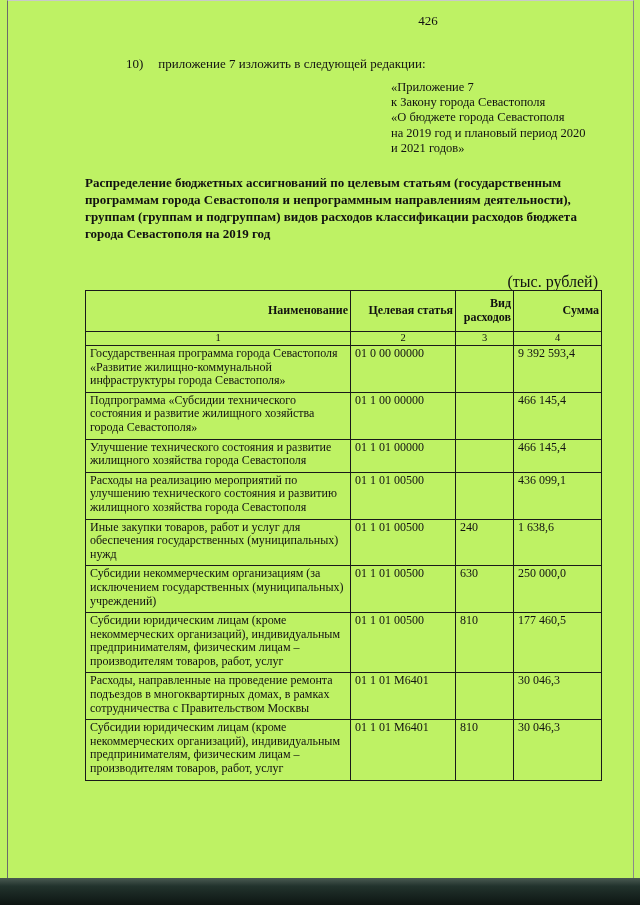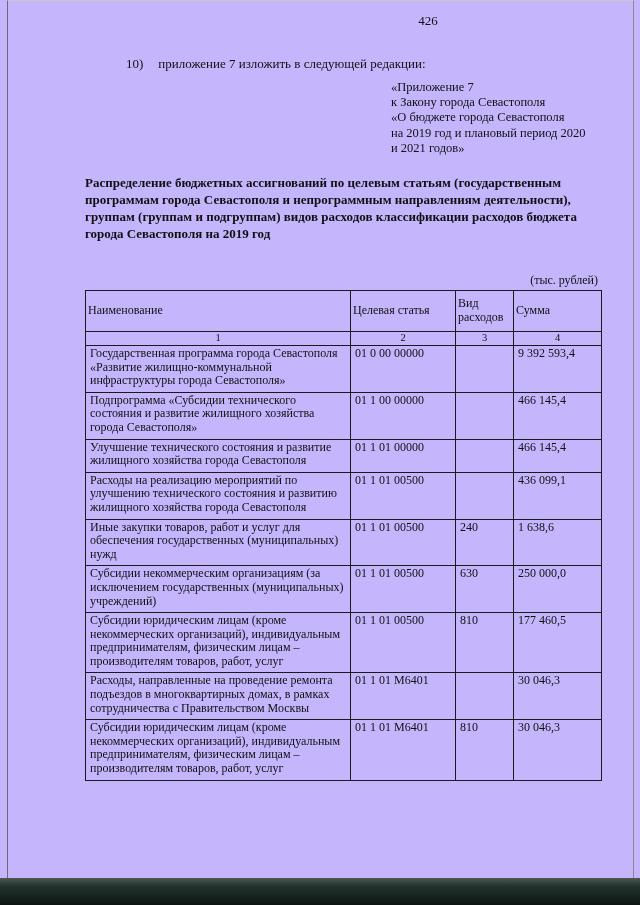--- a/index.html
+++ b/index.html
@@ -1,21 +1,21 @@
 <!DOCTYPE html>
 <html lang="ru"><head>
 <meta charset="utf-8">
 <style>
   html, body { margin: 0; padding: 0; background: #ffffff; }
   #page {
     position: relative;
     width: 640px;
     height: 905px;
     margin: 0 auto;
-    background: #c4b5fd;
+    background: #bef264;
     overflow: hidden;
     font-family: "Liberation Serif", "DejaVu Serif", serif;
     color: #111111;
   }
   
   #frame {
     position: absolute;
     left: 7px; right: 6px; top: 0; bottom: 0;
     border-left: 1px solid #6b6b6b;
     border-right: 1px solid #8a8a8a;
@@ -45,42 +45,42 @@
     position: absolute;
     top: 174px; left: 85px;
     width: 516px;
     font-weight: bold;
     font-size: 13px;
     line-height: 17px;
   }
   #units-note {
     position: absolute;
     top: 273px; right: 42px;
-    font-size: 12px;
+    font-size: 16px;
     margin-left: 20px;
   }
   #budget-table {
     position: absolute;
     top: 290px; left: 85px;
     width: 516px;
     border-collapse: collapse;
     table-layout: fixed;
     font-size: 12px;
   }
   #budget-table td, #budget-table th {
     border: 1px solid #1a1a1a;
     vertical-align: top;
     padding: 1px 4px 4px 4px;
     line-height: 13.6px;
     overflow: hidden;
   }
   #budget-table thead th.hdr {
-    text-align: left;
+    text-align: right;
     vertical-align: middle;
-    font-weight: normal;
+    font-weight: bold;
     font-size: 12px;
     height: 36px;
     padding: 2px 2px;
   }
   #budget-table thead td.colnum {
     text-align: center;
     font-size: 10.5px;
     padding: 0 2px 1px 2px;
     line-height: 12px;
   }

